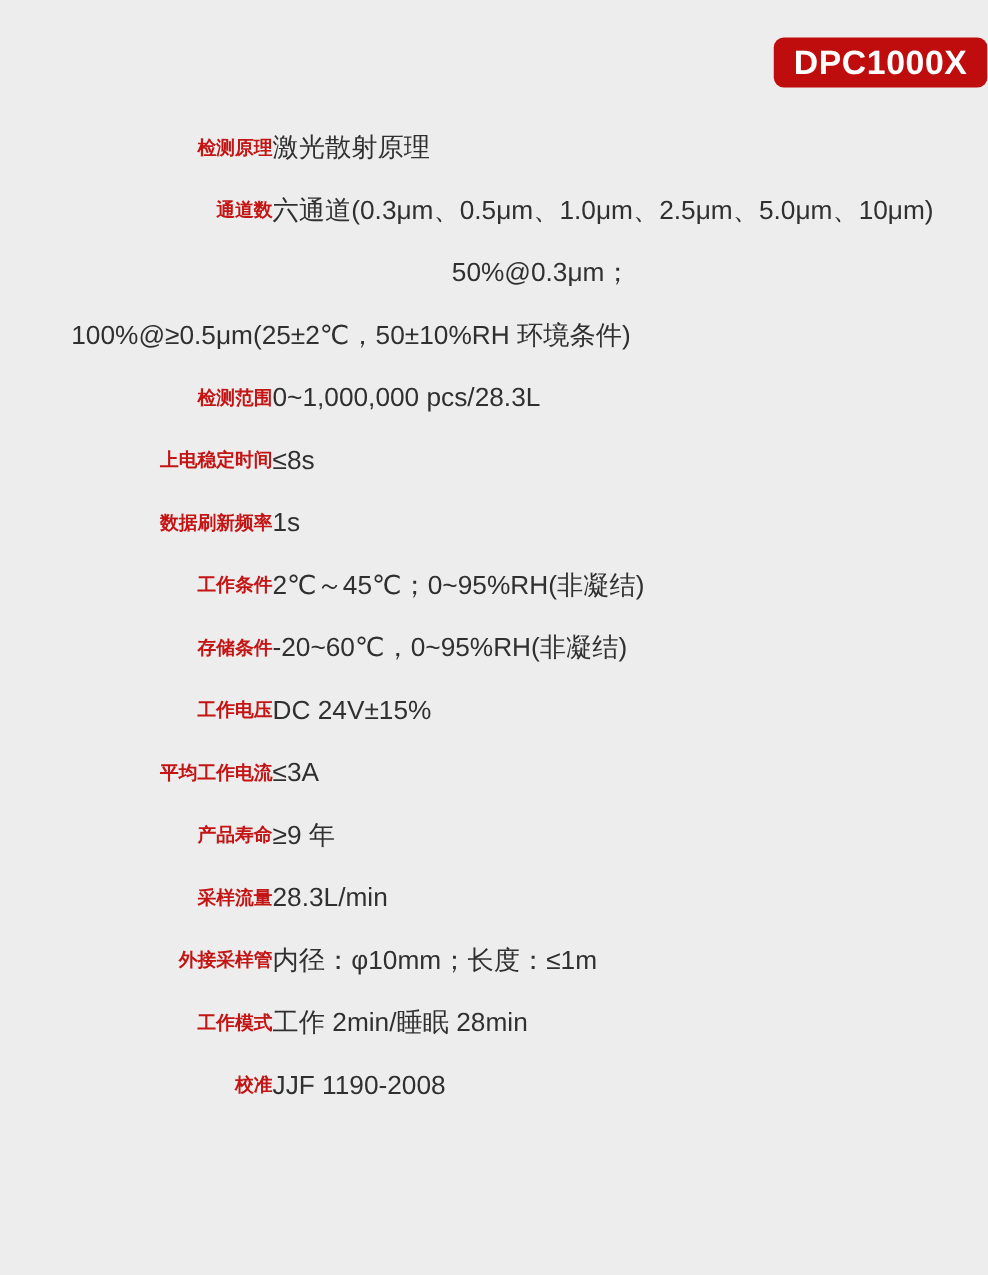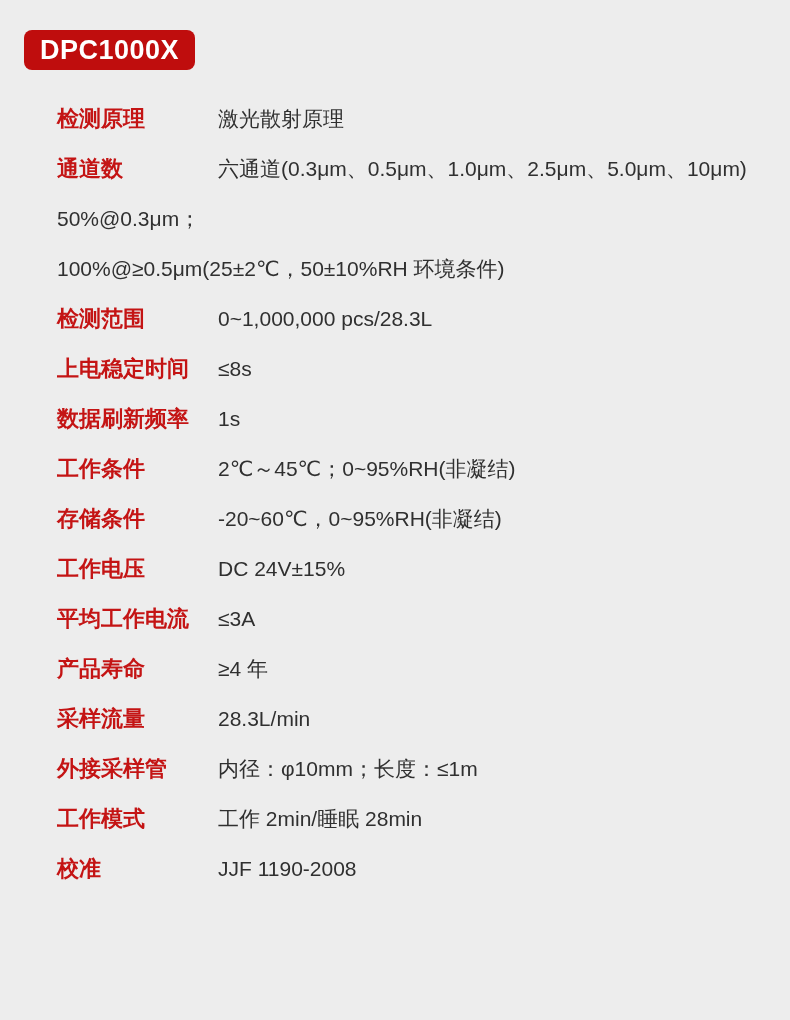--- a/index.html
+++ b/index.html
@@ -2,21 +2,21 @@
 <html style="--bg: #ededed; --accent: #c41414; --badge-bg: #bf0d0d; --badge-text: #ffffff; --value-color: #303030;"><head>
 <meta charset="utf-8">
 <style>
   :root{
     --bg:#ededed;
     --accent:#c41414;
     --badge-bg:#bf0d0d;
     --badge-text:#ffffff;
     --value-color:#303030;
   }
-  *{margin:0;padding:0;box-sizing:border-box;}
+  *{margin:0;padding:0;box-sizing:border-box;text-align:right;}
   html,body{width:790px;height:1020px;}
   body{
     background:var(--bg);
     font-family:"Liberation Sans","DejaVu Sans",sans-serif;
     overflow:hidden;
   }
   .page{width:790px;height:1020px;position:relative;}
   .badge{
     display:inline-block;
     margin:30px 0 0 24px;
@@ -33,21 +33,21 @@
   .spec-list{
     margin:24px 20px 0 57px;
   }
   .spec-row{
     display:flex;
     align-items:flex-start;
   }
   .spec-label{
     flex:0 0 161px;
     width:161px;
-    font-size:22px;
+    font-size:15px;
     font-weight:bold;
     color:var(--accent);
     line-height:50px;
     white-space:nowrap;
   }
   .spec-value{
     font-size:21px;
     color:var(--value-color);
     line-height:50px;
     white-space:pre-line;
@@ -106,21 +106,21 @@
   </div>
 
   <div class="spec-row">
     <div class="spec-label">平均工作电流</div>
     <div class="spec-value">≤3A</div>
   </div>
 
 
   <div class="spec-row">
     <div class="spec-label">产品寿命</div>
-    <div class="spec-value">≥4 年</div>
+    <div class="spec-value">≥9 年</div>
   </div>
 
   <div class="spec-row">
     <div class="spec-label">采样流量</div>
     <div class="spec-value">28.3L/min</div>
   </div>
 
 
   <div class="spec-row">
     <div class="spec-label">外接采样管</div>

